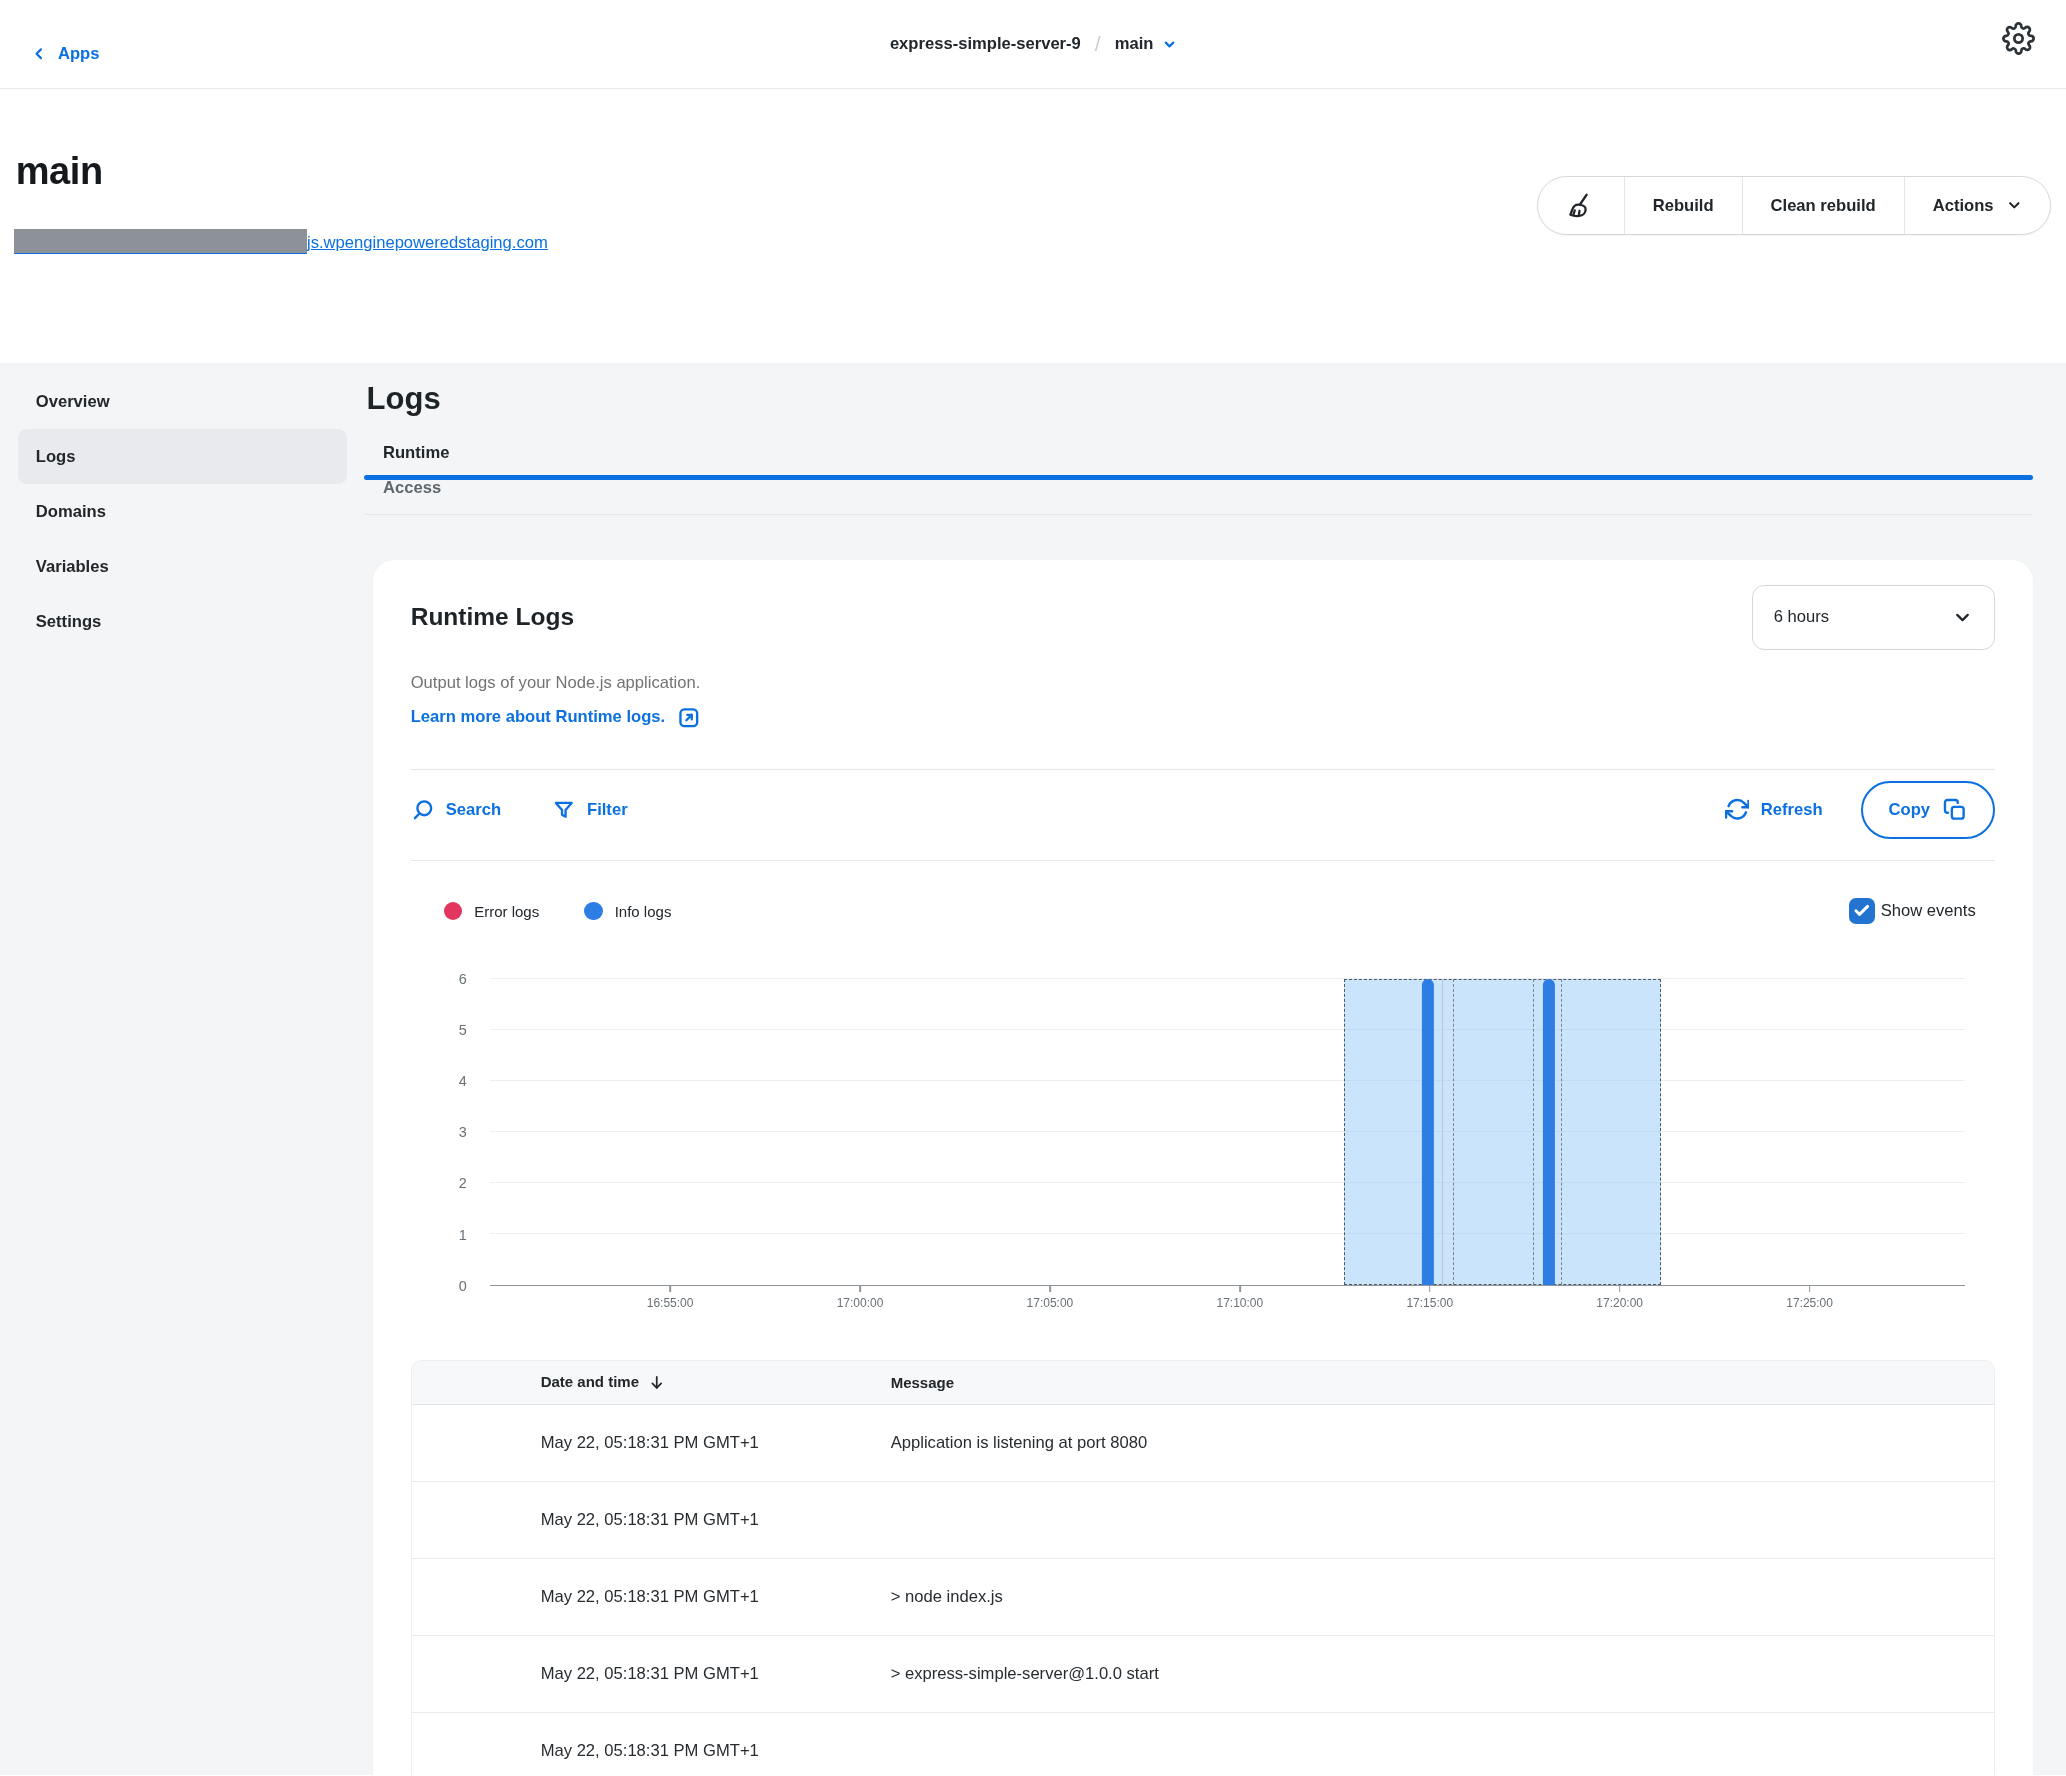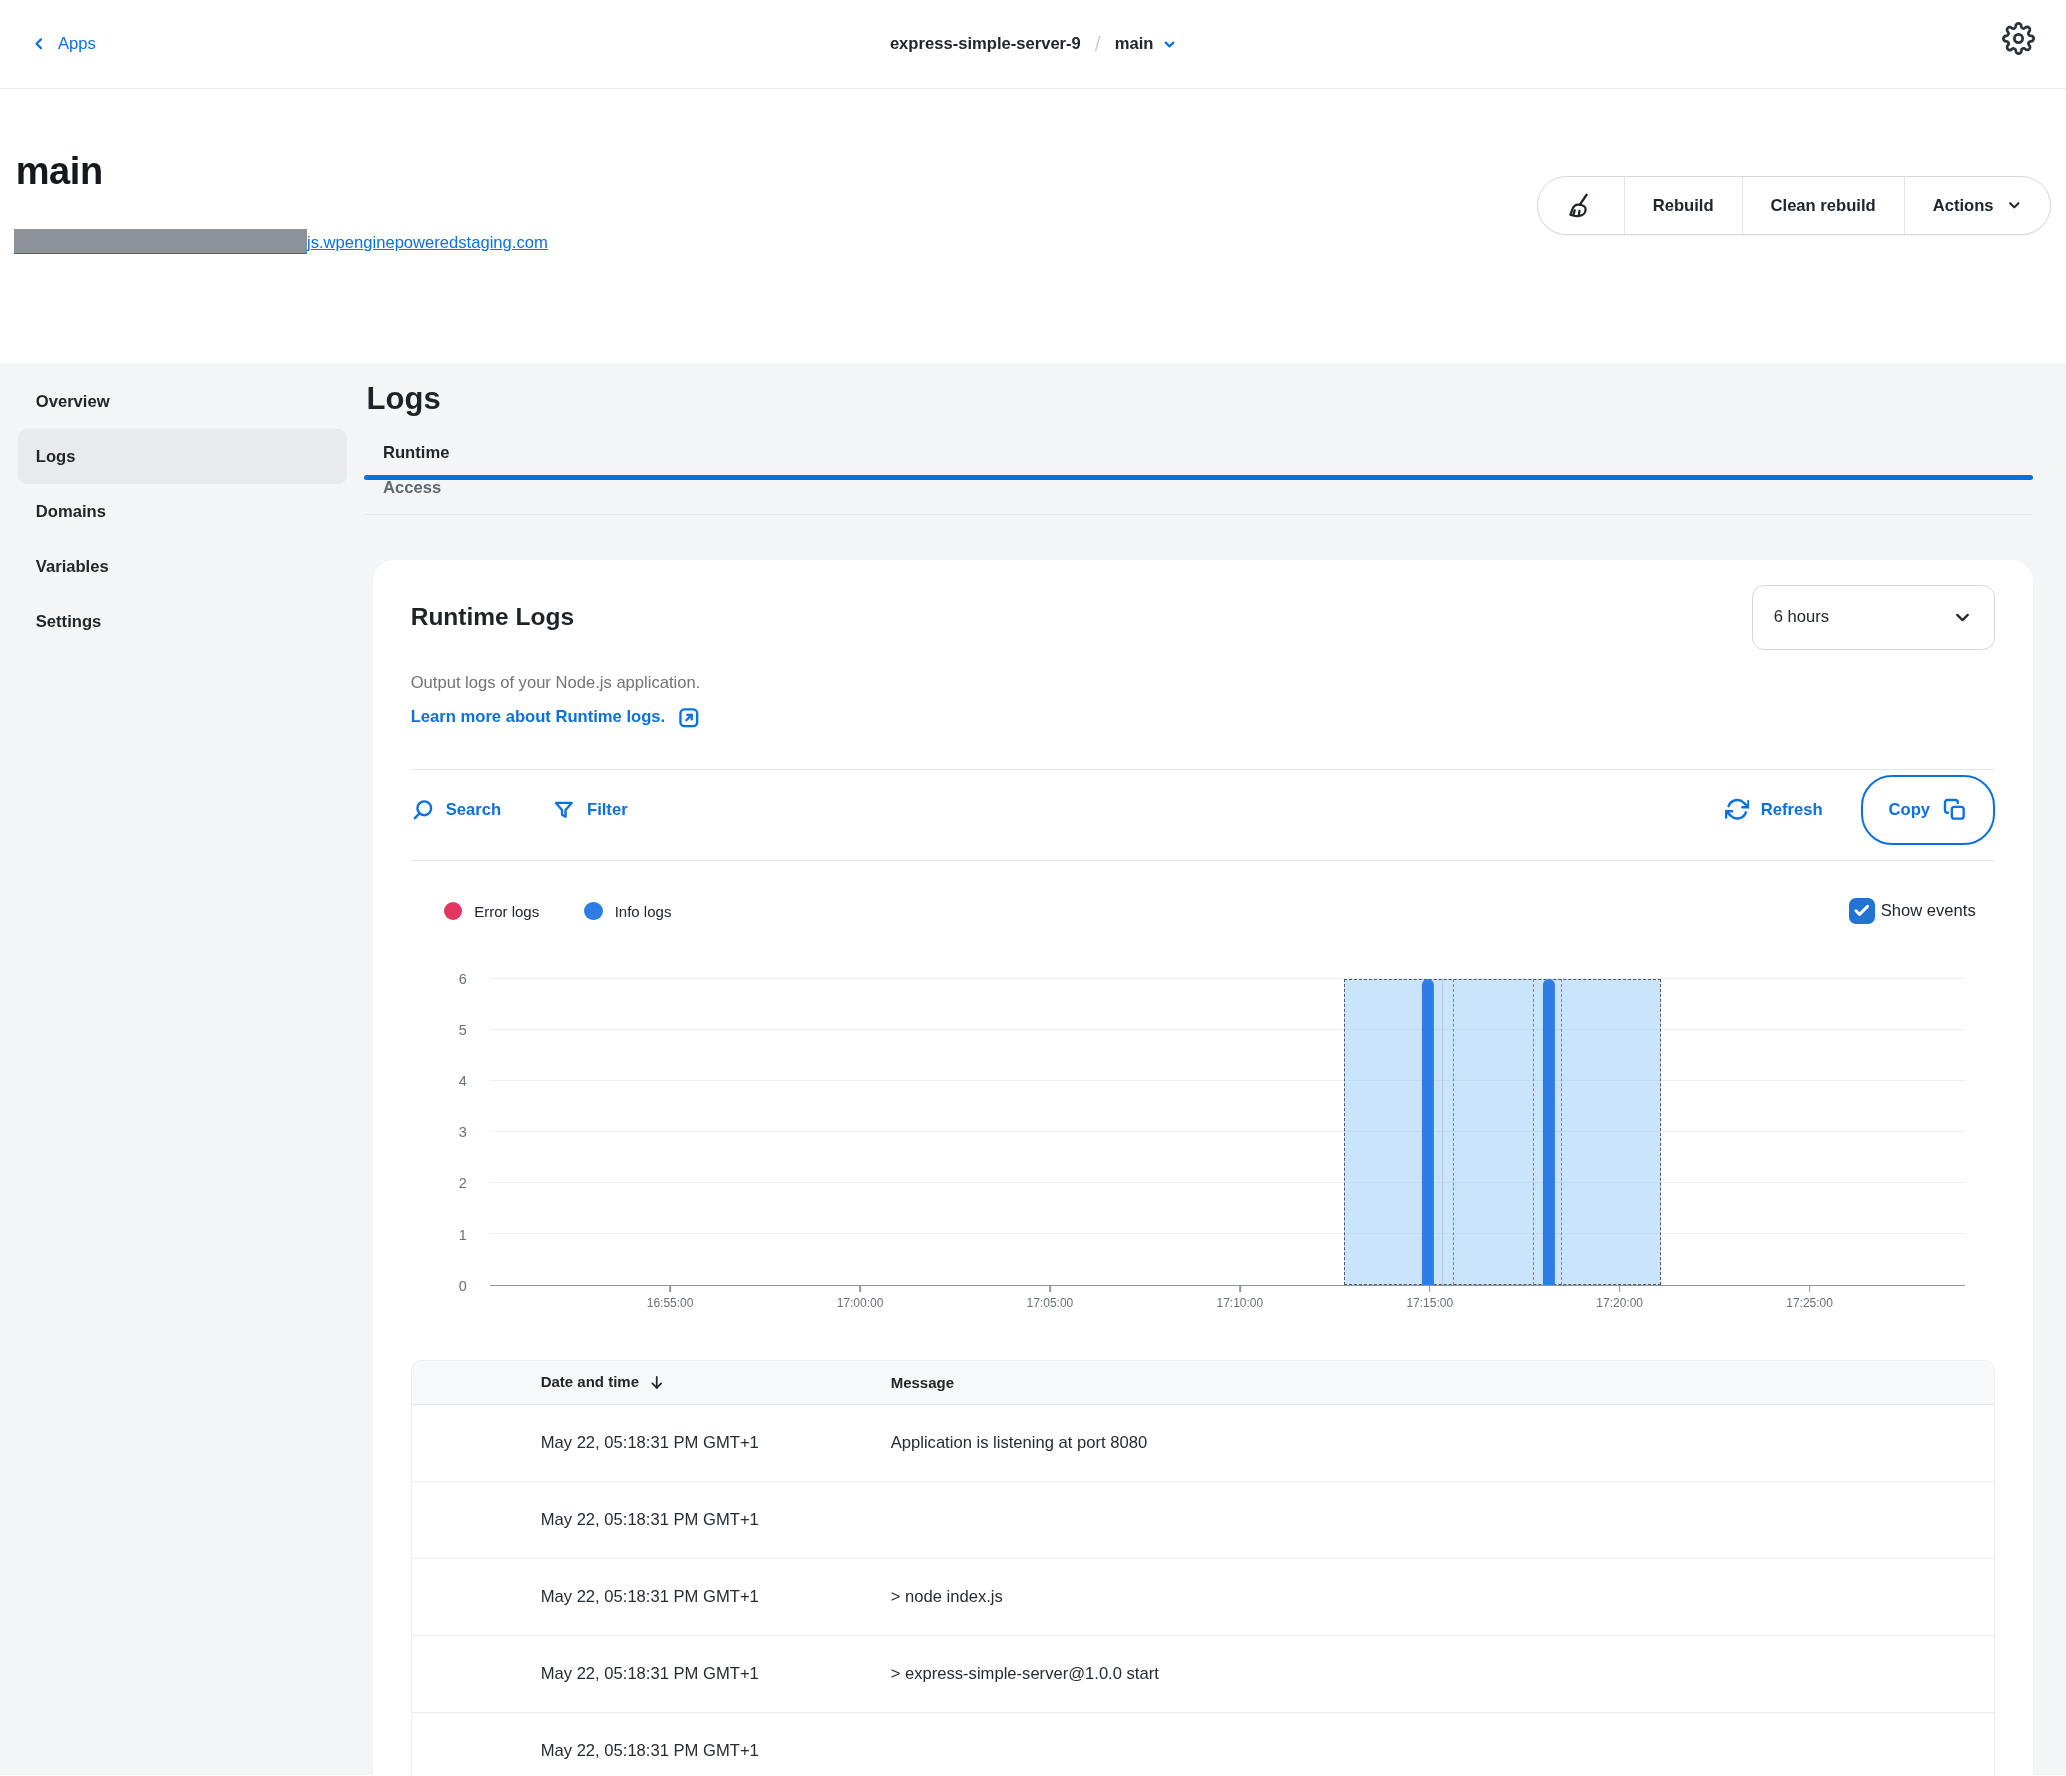--- a/index.html
+++ b/index.html
@@ -2,21 +2,21 @@
 <html style="font-size:14px"><head>
 <meta charset="utf-8">
 <style>
   * { margin:0; padding:0; box-sizing:border-box; }
   html,body { background:#fff; }
   body { font-family:"Liberation Sans","DejaVu Sans",sans-serif; color:#22272c; }
   .screen { position:relative; width:2067px; height:1777px; overflow:hidden; background:#fff; }
 
   
   .topbar { position:relative; height:89px; background:#fff; border-bottom:0.9px solid #e7e9eb; display:flex; align-items:center; }
-  .back-link { position:absolute; left:30px; top:0; height:100%; display:flex; align-items:center; gap:10.5px; color:#0b70e0; font-size:16.6px; font-weight:400; text-decoration:none; cursor:pointer; }
+  .back-link { position:absolute; left:30px; top:10px; height:100%; display:flex; align-items:center; gap:10.5px; color:#0b70e0; font-size:16.6px; font-weight:700; text-decoration:none; cursor:pointer; }
   .crumbs { margin:0 auto; display:flex; align-items:center; gap:14px; font-size:16.6px; font-weight:700; color:#22272c; }
   .crumb-sep { color:#c9ced3; font-weight:400; font-size:21px; }
   .crumb-env { display:flex; align-items:center; gap:8.7px; cursor:pointer; }
   .gear-btn { position:absolute; right:30px; top:21px; width:35px; height:35px; background:none; border:none; cursor:pointer; }
 
   
   .app-header { position:relative; height:274px; background:#fff; }
   .app-title { position:absolute; left:15.7px; top:61px; font-size:38px; font-weight:700; color:#16191c; letter-spacing:-0.4px; }
   .url-row { position:absolute; left:14px; top:140px; font-size:16.6px; }
   .url-row a { color:#0b70e0; text-decoration:none; }
@@ -47,21 +47,21 @@
   .desc { margin-top:23px; font-size:16.6px; color:#737373; }
   .learn { margin-top:12.2px; display:inline-flex; align-items:center; gap:12.2px; color:#0b70e0; font-size:16.6px; font-weight:700; text-decoration:none; cursor:pointer; }
   .divider { border:none; border-top:0.9px solid #e5e8ea; margin-top:40px; }
   .divider.d2 { margin-top:21px; }
 
   .toolbar { margin-top:10.5px; display:flex; align-items:center; height:58px; }
   .tool-link { display:inline-flex; align-items:center; gap:11.4px; color:#0b70e0; font-size:16.6px; font-weight:700; text-decoration:none; cursor:pointer; }
   .tool-link.search { margin-right:51px; }
   .toolbar .spacer { flex:1; }
   .tool-link.refresh { margin-right:38px; }
-  .copy-btn { display:inline-flex; align-items:center; gap:13px; border:2.2px solid #0b70e0; color:#0b70e0; border-radius:31px; height:70px; padding:0 26px; font-size:16.6px; font-weight:700; background:#fff; cursor:pointer; font-family:inherit; }
+  .copy-btn { display:inline-flex; align-items:center; gap:13px; border:2.2px solid #0b70e0; color:#0b70e0; border-radius:31px; height:58px; padding:0 26px; font-size:16.6px; font-weight:700; background:#fff; cursor:pointer; font-family:inherit; }
 
   .legend-row { margin-top:35px; display:flex; align-items:center; height:31px; padding-left:33px; }
   .legend-item { display:flex; align-items:center; gap:12.2px; margin-right:45px; font-size:15px; color:#22272c; }
   .dot { width:18.3px; height:18.3px; border-radius:50%; }
   .legend-row .spacer { flex:1; }
   .show-events { display:flex; align-items:center; gap:6px; margin-right:19px; cursor:pointer; }
   .checkbox { width:26px; height:26px; border-radius:7px; background:#2274d0; display:flex; align-items:center; justify-content:center; }
   .show-events-label { font-size:16.6px; color:#22272c; }
 
   

